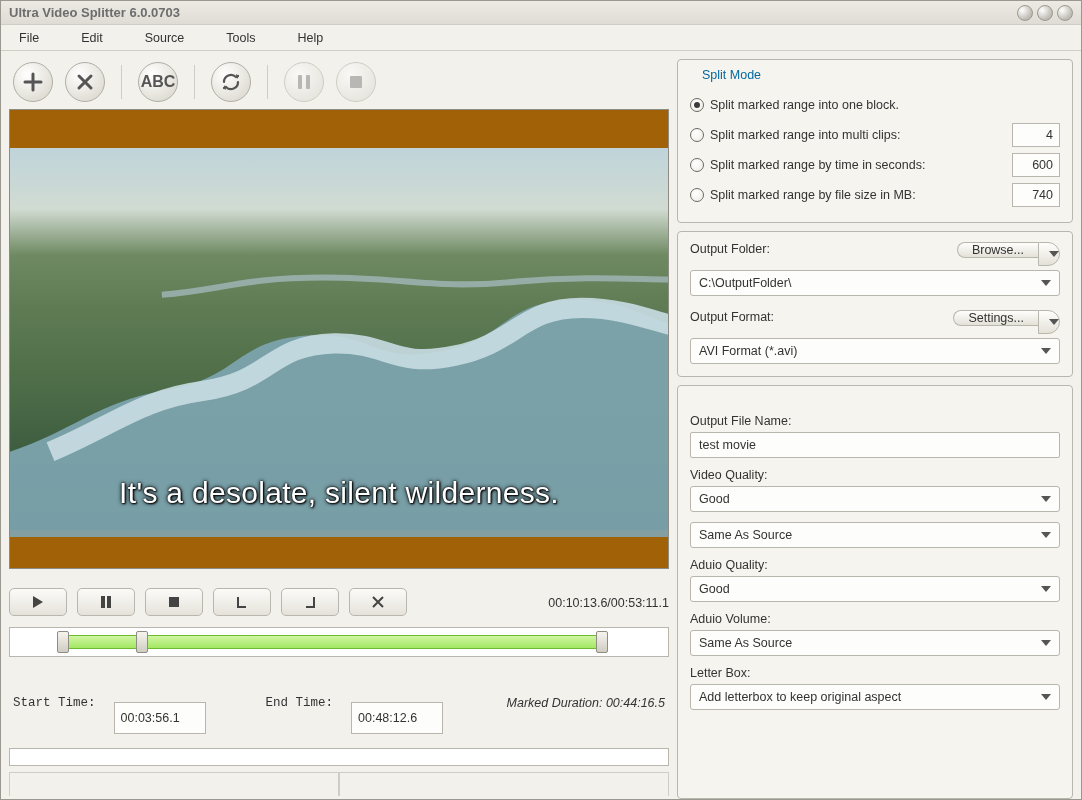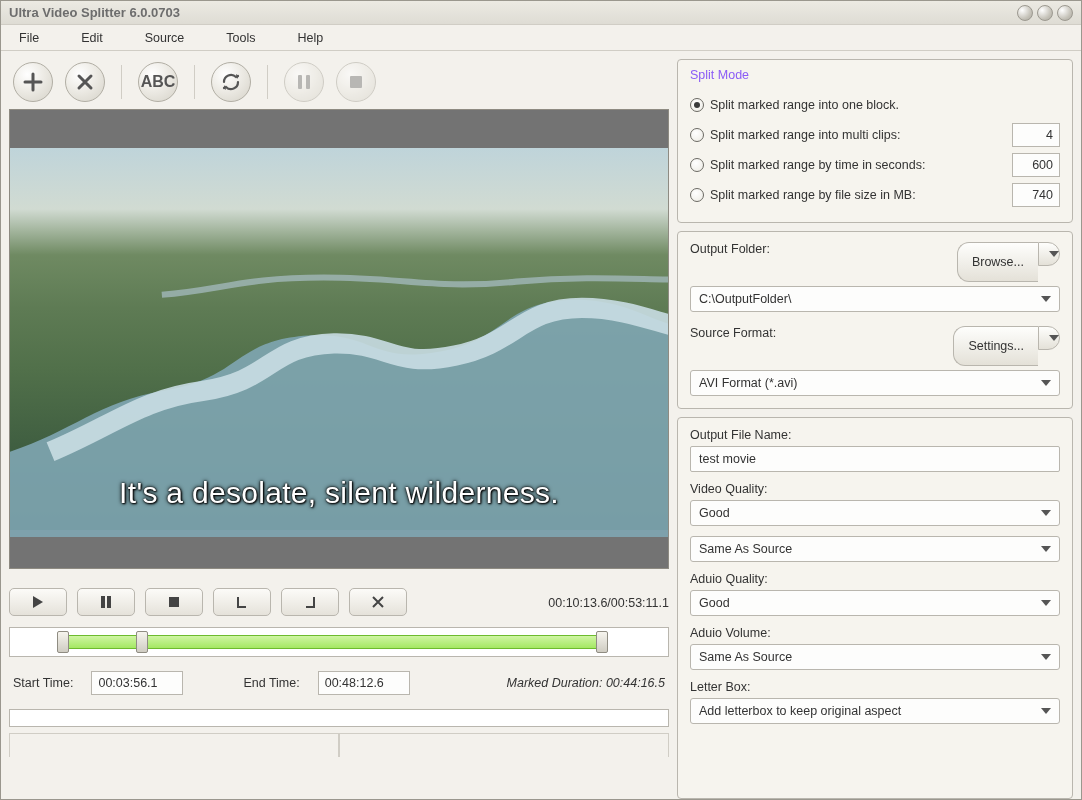--- a/index.html
+++ b/index.html
@@ -29,62 +29,62 @@
   .content{flex:1;display:flex;padding:8px 8px 0 8px;gap:8px;min-height:0;}
   .left{flex:0 0 660px;display:flex;flex-direction:column;}
   .right{flex:1;display:flex;flex-direction:column;gap:8px;min-width:0;}
   
   .round-toolbar{height:50px;display:flex;align-items:center;gap:12px;padding:0 4px 4px 4px;}
   .round-btn{width:40px;height:40px;border-radius:50%;background:radial-gradient(circle at 35% 30%,#ffffff 0%,#EDEBE5 45%,#D5D2C8 100%);border:1px solid #B1AEA4;display:flex;align-items:center;justify-content:center;cursor:pointer;position:relative;}
   .round-btn.disabled{opacity:.55;cursor:default;}
   .tb-sep{width:1px;height:34px;background:var(--border-light);margin:0 4px;}
   .round-btn span{font-weight:bold;color:#555;font-size:18px;}
   
-  .video-box{flex:0 0 460px;background:#737373;border:1px solid #8E8B82;position:relative;overflow:hidden;}
+  .video-box{flex:0 0 460px;background:#a16207;border:1px solid #8E8B82;position:relative;overflow:hidden;}
   .video-scene{position:absolute;left:0;right:0;top:38px;bottom:38px;background:linear-gradient(to bottom,#BFD4DA 0%,#D1DBD2 16%,#6F8A62 28%,#5E7B54 42%,#51704A 58%,#3E5D40 80%,#2E4B35 100%);}
   .river{position:absolute;inset:0;}
   .subtitle{position:absolute;left:0;right:0;bottom:58px;text-align:center;color:#fff;font-size:30px;letter-spacing:.3px;text-shadow:0 0 4px #000,0 0 2px #000,1px 1px 2px #000;font-weight:400;}
   
   .play-row{height:42px;display:flex;align-items:center;gap:10px;margin-top:12px;}
   .pbtn{width:58px;height:28px;border:1px solid var(--border);border-radius:5px;background:linear-gradient(to bottom,#FCFBF8,#E5E2DA);display:flex;align-items:center;justify-content:center;cursor:pointer;}
   .pbtn svg{pointer-events:none;}
   .time-readout{margin-left:auto;font-size:13px;color:#444;}
   
   .range-box{height:30px;border:1px solid var(--border);background:var(--white);padding:4px;position:relative;margin-top:4px;}
   .range-track{position:absolute;left:6px;right:6px;top:7px;height:14px;background:var(--white);}
   .range-sel{position:absolute;top:7px;height:14px;background:linear-gradient(to bottom,#CFF5A3,var(--green));border:1px solid var(--green-dark);}
   .range-thumb{position:absolute;width:12px;height:22px;top:3px;background:linear-gradient(to bottom,#F6F4EE,#CFCCC2);border:1px solid #8F8C82;border-radius:2px;}
   
   .time-inputs{display:flex;align-items:center;gap:18px;margin-top:14px;padding:0 4px;}
-  .time-inputs label{color:#333;}
-  .time-field{width:92px;height:24px;padding:2px 6px;border:1px solid var(--border);background:var(--field-bg);}
+  .time-inputs label{color:#333;font-family:Liberation Mono, monospace;}
+  .time-field{width:92px;height:32px;padding:2px 6px;border:1px solid var(--border);background:var(--field-bg);margin-top:31px;}
   .marked{margin-left:auto;font-style:italic;}
   .progress-strip{height:18px;border:1px solid var(--border);background:var(--white);margin-top:14px;}
   .tabs-strip{height:24px;display:flex;margin-top:6px;}
   .tab-ph{flex:1;border:1px solid var(--border-light);border-bottom:none;background:var(--panel);}
   
   .group{border:1px solid var(--border);border-radius:4px;background:#F6F4EE;padding:10px 12px 12px 12px;}
-  .group-title{font-size:12.5px;margin:-2px 0 8px 0;color:#8b5cf6;}
+  .group-title{font-size:12.5px;margin:-2px 0 8px 12px;color:#0369a1;}
   .radio-row{display:flex;align-items:center;height:30px;gap:6px;}
   .radio{width:14px;height:14px;border-radius:50%;border:1px solid #6B6A64;background:radial-gradient(circle at 40% 35%,#fff,#EDEBE3);display:inline-flex;align-items:center;justify-content:center;flex:none;}
   .radio .dot{width:6px;height:6px;border-radius:50%;background:#3B3B3B;display:none;}
   .radio.checked .dot{display:block;}
   .radio-label{flex:1;}
   .num-field{width:48px;height:24px;border:1px solid var(--border);background:var(--field-bg);text-align:right;padding:2px 6px;}
   .row{display:flex;align-items:flex-start;gap:8px;}
   .row .lbl{flex:0 0 auto;}
   .spacer{flex:1;}
   .btn-split{display:flex;margin-left:auto;}
-  .btn-main{height:40px;padding:0 14px;border:1px solid var(--border);border-right:none;border-radius:12px 0 0 12px;background:linear-gradient(to bottom,#FEFEFC,#E4E1D8);display:flex;align-items:center;cursor:pointer;}
+  .btn-main{height:16px;padding:0 14px;border:1px solid var(--border);border-right:none;border-radius:12px 0 0 12px;background:linear-gradient(to bottom,#FEFEFC,#E4E1D8);display:flex;align-items:center;cursor:pointer;}
   .btn-drop{width:22px;height:24px;border:1px solid var(--border);border-radius:0 12px 12px 0;background:linear-gradient(to bottom,#FEFEFC,#E4E1D8);display:flex;align-items:center;justify-content:center;cursor:pointer;}
   .combo{height:26px;border:1px solid var(--border);background:var(--field-bg);border-radius:3px;display:flex;align-items:center;padding:0 8px;position:relative;margin-top:4px;cursor:pointer;}
   .combo .arrow, .btn-drop .arrow{width:0;height:0;border-left:5px solid transparent;border-right:5px solid transparent;border-top:6px solid #555;margin-left:auto;}
   .text-input{height:26px;border:1px solid var(--border);background:var(--field-bg);border-radius:2px;padding:0 8px;margin-top:4px;width:100%;}
   .field-block{margin-top:10px;}
-  .field-block:first-child{margin-top:0;}
+  .field-block:first-child{margin-top:18px;}
   svg{display:block;}
 </style>
 </head>
 <body>
 
 <div class="window">
 
   <div class="titlebar">
     <div class="title">Ultra Video Splitter 6.0.0703</div>
     <div class="controls">
@@ -258,21 +258,21 @@
                 <div class="arrow"></div>
               </div>
           </div>
         </div>
         <div class="combo">
           <span>C:\OutputFolder\</span>
           <div class="arrow"></div>
         </div>
 
         <div class="row" style="margin-top:14px;">
-          <span class="lbl">Source Format:</span>
+          <span class="lbl">Output Format:</span>
           <div class="spacer"></div>
           <div class="btn-split">
             <div class="btn-main">
                 <span>Settings...</span>
               </div>
             <div class="btn-drop">
                 <div class="arrow"></div>
               </div>
           </div>
         </div>

